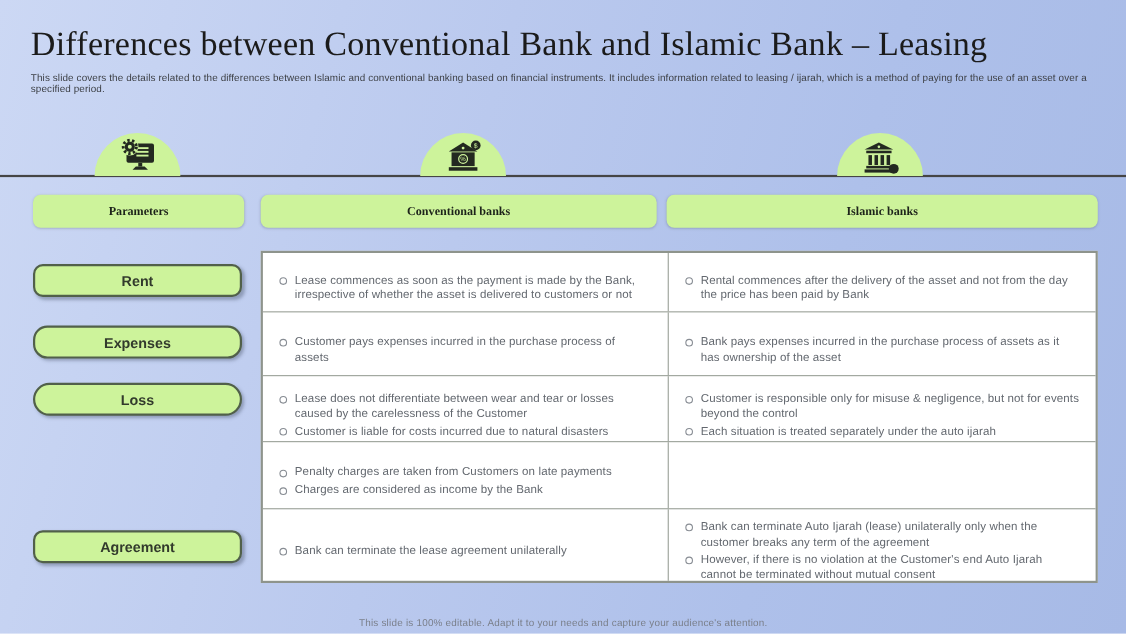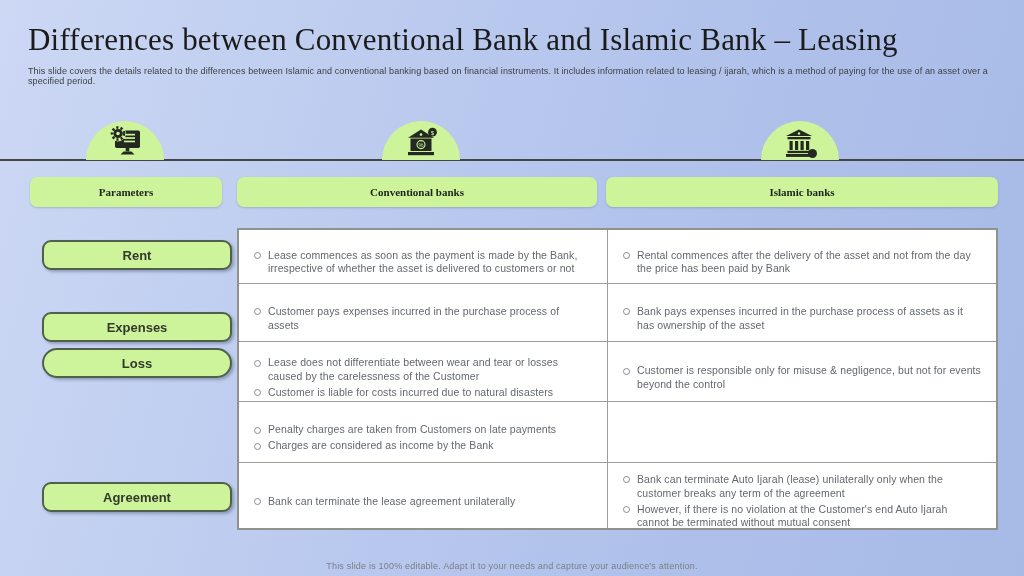--- a/index.html
+++ b/index.html
@@ -33,23 +33,22 @@
   }
   .pill-params{left:30px;width:192px;}
   .pill-conv{left:237px;width:360px;}
   .pill-isl{left:606px;width:392px;}
   .param-btn{
     position:absolute;left:30px;width:190px;height:30px;box-sizing:border-box;
     background:#cdf39b;border:2px solid #51604a;border-radius:9px;
     display:flex;align-items:center;justify-content:center;
     font-weight:bold;font-size:13px;color:#323a2c;
     box-shadow:2px 2px 3px rgba(50,60,80,.35);
-    margin-left:12px;
-  }
-  .btn-1{top:240px;} .btn-2{top:312px;} .btn-3{top:348px;border-radius:15px;} .btn-4{top:419px;} .btn-5{top:482px;}
+  }
+  .btn-1{top:240px;} .btn-2{top:296px;border-radius:13px;} .btn-3{top:348px;border-radius:15px;} .btn-4{top:419px;} .btn-5{top:482px;}
   .cmp-table{
     position:absolute;left:237px;top:228px;width:761px;height:302px;box-sizing:border-box;
     background:#ffffff;border:2px solid #8e948c;
     display:flex;flex-direction:column;
   }
   .row{display:flex;box-sizing:border-box;border-bottom:1.5px solid #9aa097;}
   .row:last-child{border-bottom:none;}
   .r1{height:55px;} .r2{height:60px;} .r3{height:60px;justify-content:center;} .r4{height:62px;} .r5{height:65px;flex:1;}
   .cell{box-sizing:border-box;display:flex;flex-direction:column;justify-content:center;padding:16px 14px 4px 12px;}
   .cell-conv{width:369px;border-right:1.5px solid #9aa097;}
@@ -161,20 +160,21 @@
     <div class="row r3">
       <div class="cell cell-conv">
         <ul>
           <li>Lease does not differentiate between wear and tear or losses caused by the carelessness of the Customer</li>
           <li>Customer is liable for costs incurred due to natural disasters</li>
         </ul>
       </div>
       <div class="cell cell-isl">
         <ul>
           <li>Customer is responsible only for misuse &amp; negligence, but not for events beyond the control</li>
+          <li>Each situation is treated separately under the auto ijarah</li>
         </ul>
       </div>
     </div>
 
     <div class="row r4">
       <div class="cell cell-conv">
         <ul>
           <li>Penalty charges are taken from Customers on late payments</li>
           <li>Charges are considered as income by the Bank</li>
         </ul>

